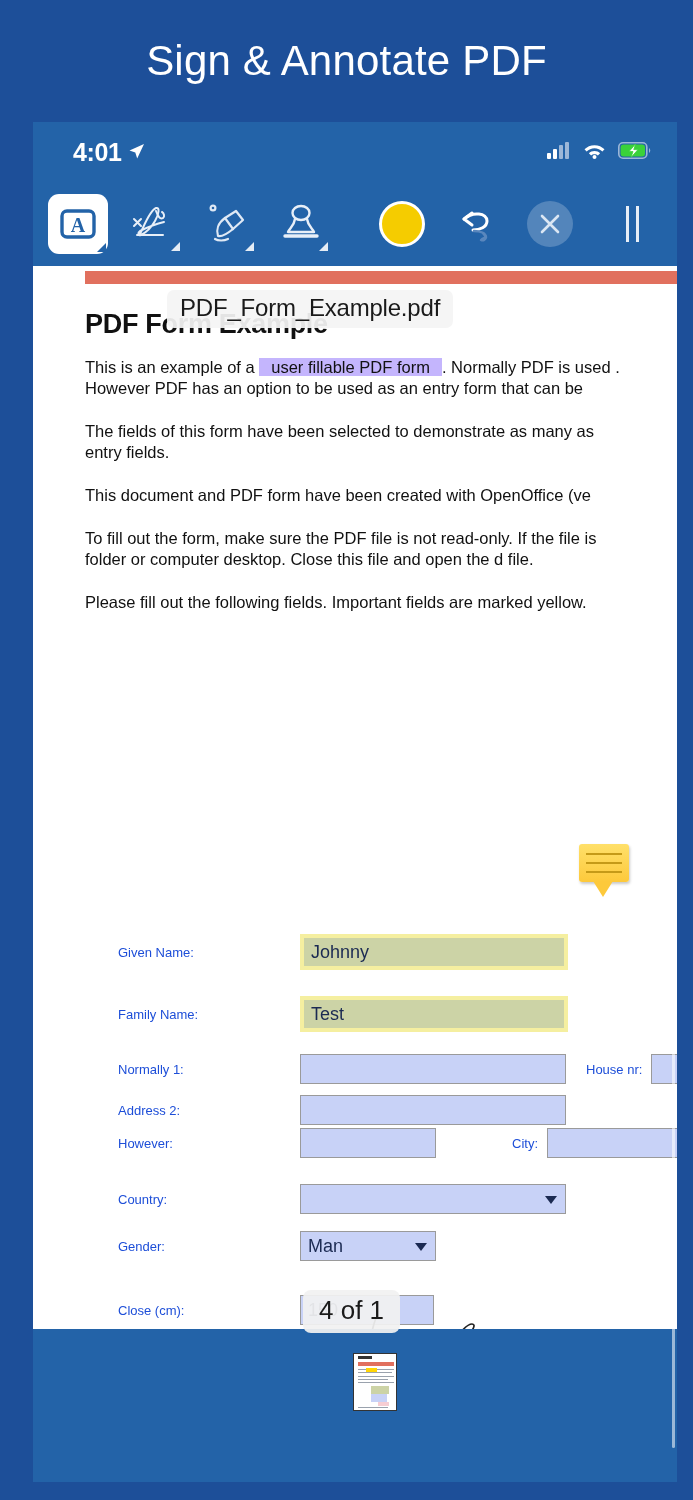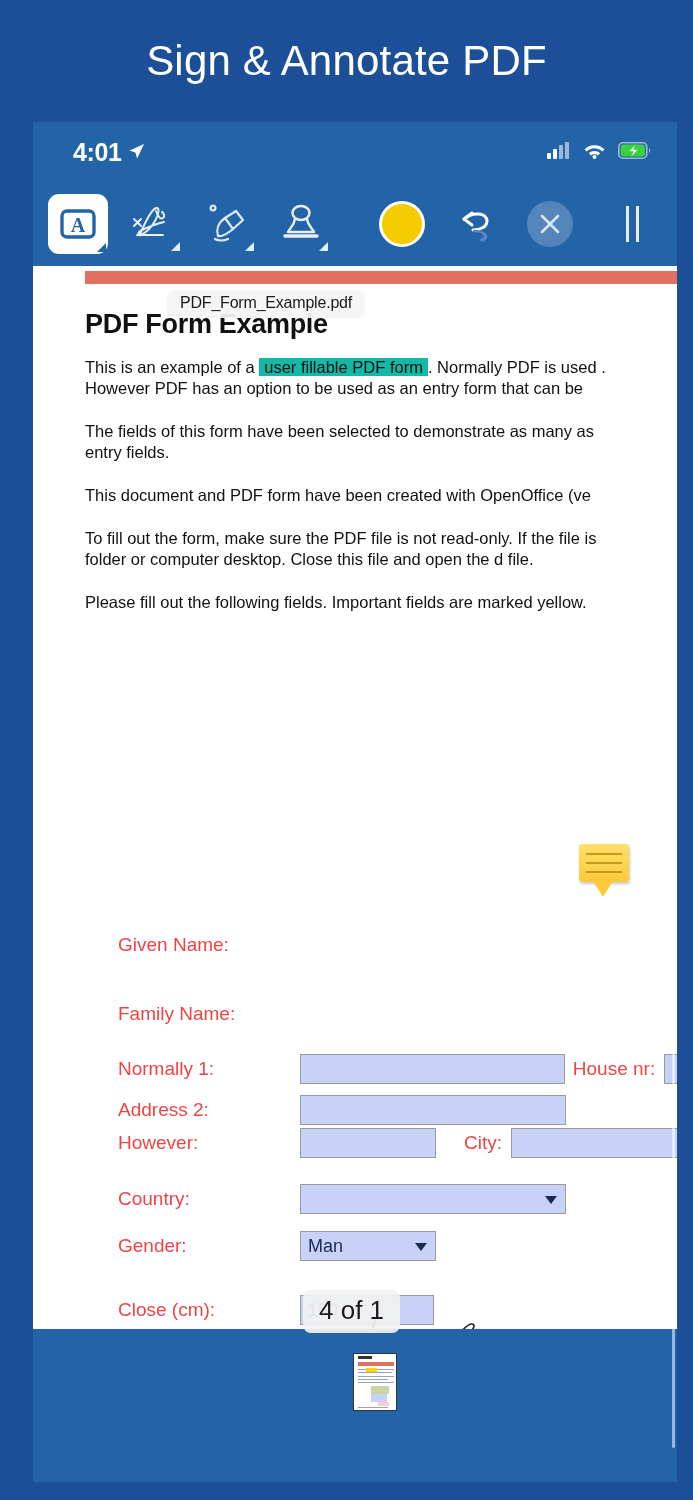--- a/index.html
+++ b/index.html
@@ -124,30 +124,30 @@
     font-size: 16.5px;
     line-height: 21px;
   }
   .doc-h1 {
     font-size: 27px; font-weight: bold;
     margin: 24px 0 0 0;
     letter-spacing: -0.3px;
   }
   .doc-p { margin-top: 22px; white-space: nowrap; }
   .doc-p.tight { margin-top: 0; }
-  .hl { background: #14b8a6; padding: 0 5px; }
+  .hl { background: #c4b5fd; padding: 0 12px; }
 
   
   .filename-badge {
     position: absolute;
     left: 167px; top: 290px;
     background: rgba(244,244,244,0.93);
     border-radius: 7px;
     padding: 4px 13px 6px;
-    font-size: 16px;
+    font-size: 24px;
     color: #1a1a1a;
     z-index: 40;
     letter-spacing: -0.2px;
   }
   
   .pagecount-badge {
     position: absolute;
     left: 303px; top: 1290px;
     background: rgba(241,241,241,0.93);
     border-radius: 8px;
@@ -182,21 +182,21 @@
     border-top: 16px solid #fdc93b;
   }
 
   
   .form {
     position: absolute;
     left: 85px; top: 668px;
     width: 600px;
   }
   .frow { position: absolute; display: flex; align-items: center; }
-  .flabel { font-size: 19px; color: #ef4444; width: 182px; flex: none; }
+  .flabel { font-size: 13px; color: #1d4ed8; width: 182px; flex: none; }
   .fld {
     background: #c8d2f7;
     border: 1px solid #9a9a9a;
     height: 30px;
     display: flex; align-items: center;
     padding-left: 7px;
     font-size: 18px; color: #1b2a52;
   }
   .fld.req {
     background: #ccd3a6;
@@ -390,42 +390,44 @@
         <div class="doc-p">To fill out the form, make sure the PDF file is not read-only. If the file is</div>
         <div class="doc-p tight">folder or computer desktop. Close this file and open the         d file.</div>
 
         <div class="doc-p">Please fill out the following fields. Important fields are marked yellow. </div>
       </div>
 
       <div class="form">
 
         <div class="frow" style="top:0px">
           <span class="flabel">Given Name:</span>
-        </div>
-
-        <div class="frow" style="top:69px">
+          <span class="fld req" style="width:268px">Johnny</span>
+        </div>
+
+        <div class="frow" style="top:62px">
           <span class="flabel">Family Name:</span>
+          <span class="fld req" style="width:268px">Test</span>
         </div>
 
         <div class="frow" style="top:120px">
           <span class="flabel">Normally 1:</span>
           <span class="fld" style="width:266px"></span>
-          <span class="flabel" style="width:auto;margin-left:8px">House nr:</span>
+          <span class="flabel" style="width:auto;margin-left:20px">House nr:</span>
           <span class="fld" style="width:54px;margin-left:9px"></span>
         </div>
 
         <div class="frow" style="top:161px">
           <span class="flabel">Address 2:</span>
           <span class="fld" style="width:266px"></span>
         </div>
 
         <div class="frow" style="top:194px">
           <span class="flabel">However:</span>
           <span class="fld" style="width:136px"></span>
-          <span class="flabel" style="width:auto;margin-left:28px">City:</span>
+          <span class="flabel" style="width:auto;margin-left:76px">City:</span>
           <span class="fld" style="width:180px;margin-left:9px"></span>
         </div>
 
         <div class="frow" style="top:250px">
           <span class="flabel">Country:</span>
           <span class="fld sel" style="width:266px">
             <span></span>
             <i class="caret"></i>
           </span>
         </div>

